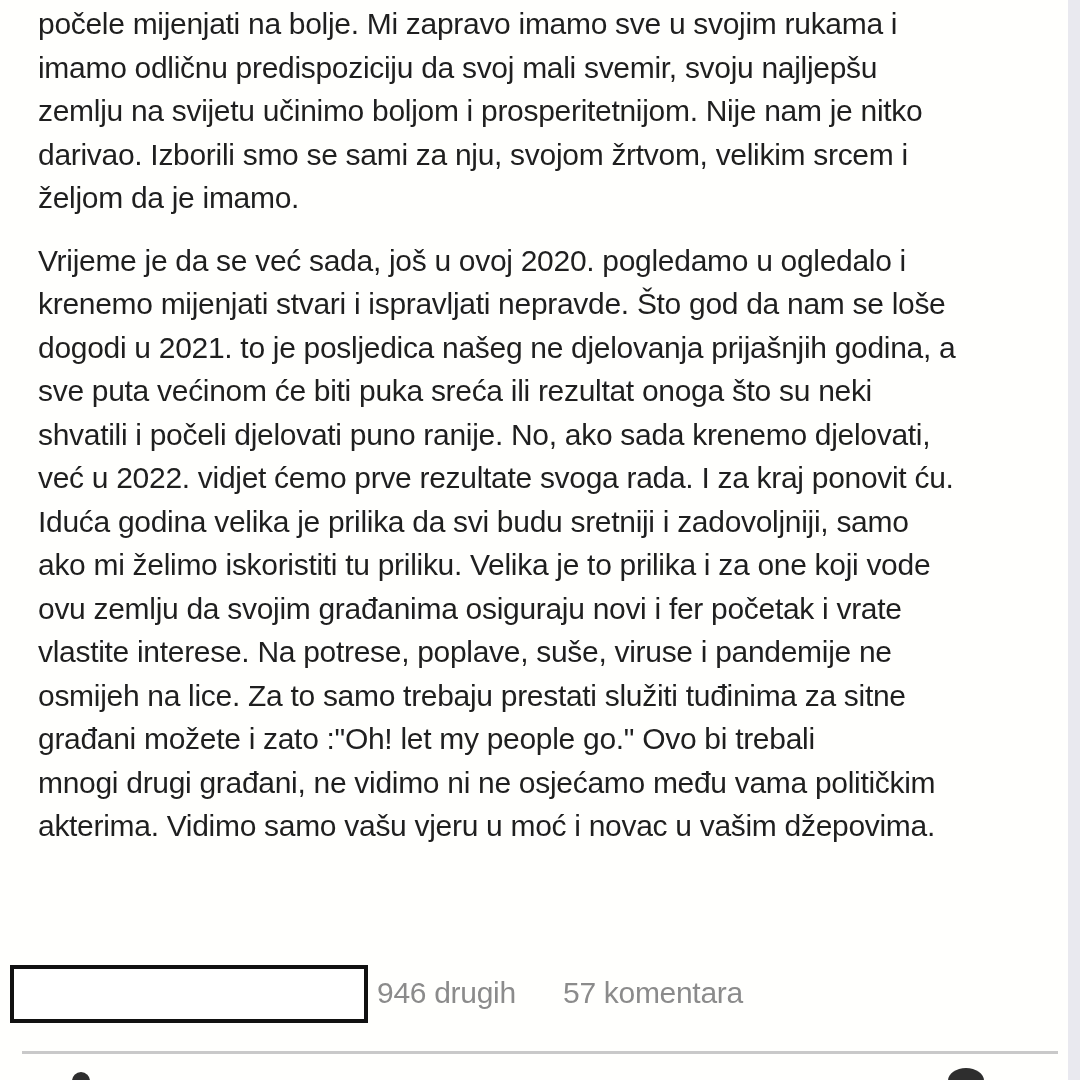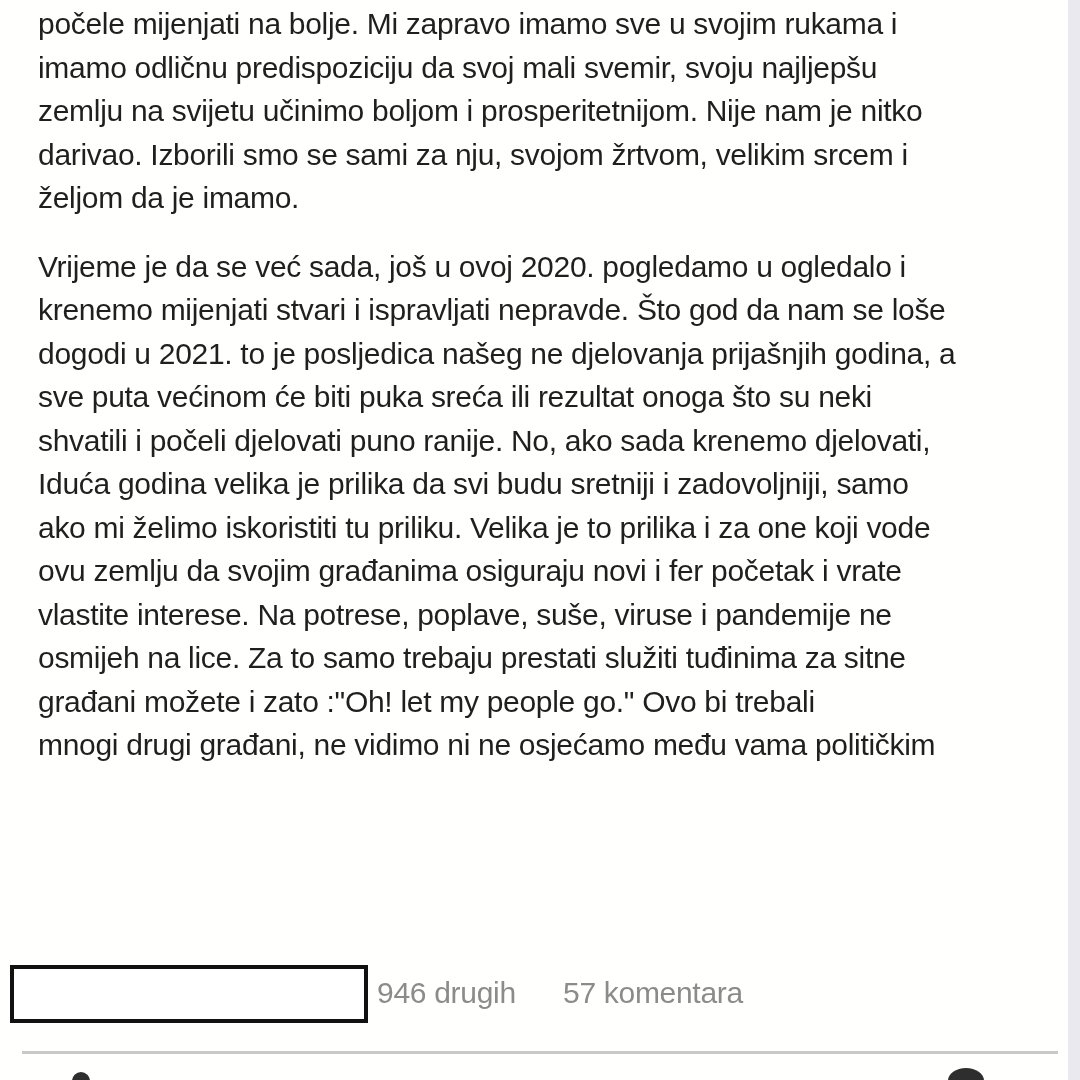--- a/index.html
+++ b/index.html
@@ -26,21 +26,21 @@
   .post-text {
     position: absolute;
     left: 38px;
     top: 2px;
     width: 1020px;
     color: #1f1f1f;
     font-size: 30px;
     letter-spacing: -0.3px;
   }
   .para { margin: 0; }
-  .para + .para { margin-top: 25px; }
+  .para + .para { margin-top: 19px; }
   .tline {
     height: 43.5px;
     line-height: 43.5px;
     white-space: nowrap;
   }
   .stats-row {
     position: absolute;
     left: 0;
     top: 960px;
     width: 1080px;
@@ -107,27 +107,29 @@
       <div class="tline">zemlju na svijetu učinimo boljom i prosperitetnijom. Nije nam je nitko</div>
       <div class="tline">darivao. Izborili smo se sami za nju, svojom žrtvom, velikim srcem i</div>
       <div class="tline">željom da je imamo.</div>
     </div>
     <div class="para">
       <div class="tline">Vrijeme je da se već sada, još u ovoj 2020. pogledamo u ogledalo i</div>
       <div class="tline">krenemo mijenjati stvari i ispravljati nepravde. Što god da nam se loše</div>
       <div class="tline">dogodi u 2021. to je posljedica našeg ne djelovanja prijašnjih godina, a</div>
       <div class="tline">sve puta većinom će biti puka sreća ili rezultat onoga što su neki</div>
       <div class="tline">shvatili i počeli djelovati puno ranije. No, ako sada krenemo djelovati,</div>
+      <div class="tline">već u 2022. vidjet ćemo prve rezultate svoga rada. I za kraj ponovit ću.</div>
       <div class="tline">Iduća godina velika je prilika da svi budu sretniji i zadovoljniji, samo</div>
       <div class="tline">ako mi želimo iskoristiti tu priliku. Velika je to prilika i za one koji vode</div>
       <div class="tline">ovu zemlju da svojim građanima osiguraju novi i fer početak i vrate</div>
       <div class="tline">vlastite interese. Na potrese, poplave, suše, viruse i pandemije ne</div>
       <div class="tline">osmijeh na lice. Za to samo trebaju prestati služiti tuđinima za sitne</div>
       <div class="tline">građani možete i zato :"Oh! let my people go." Ovo bi trebali</div>
       <div class="tline">mnogi drugi građani, ne vidimo ni ne osjećamo među vama političkim</div>
+      <div class="tline">akterima. Vidimo samo vašu vjeru u moć i novac u vašim džepovima.</div>
     </div>
   </div>
 
   <div class="stats-row">
     <div class="redacted-box"></div>
     <span class="stat stat-others">946 drugih</span>
     <span class="stat stat-comments">57 komentara</span>
   </div>
 
   <div class="divider"></div>

